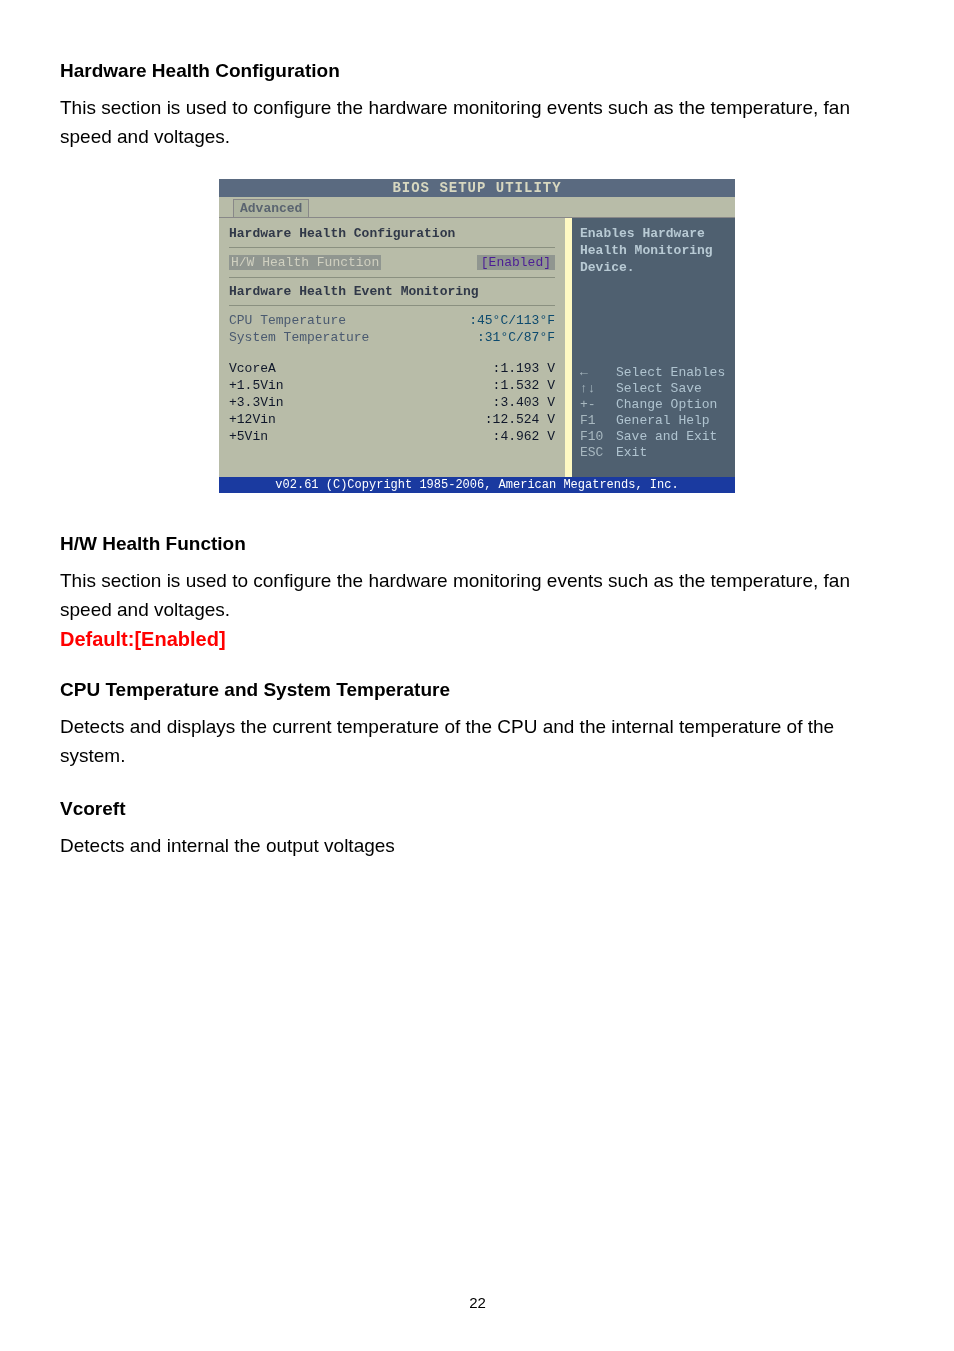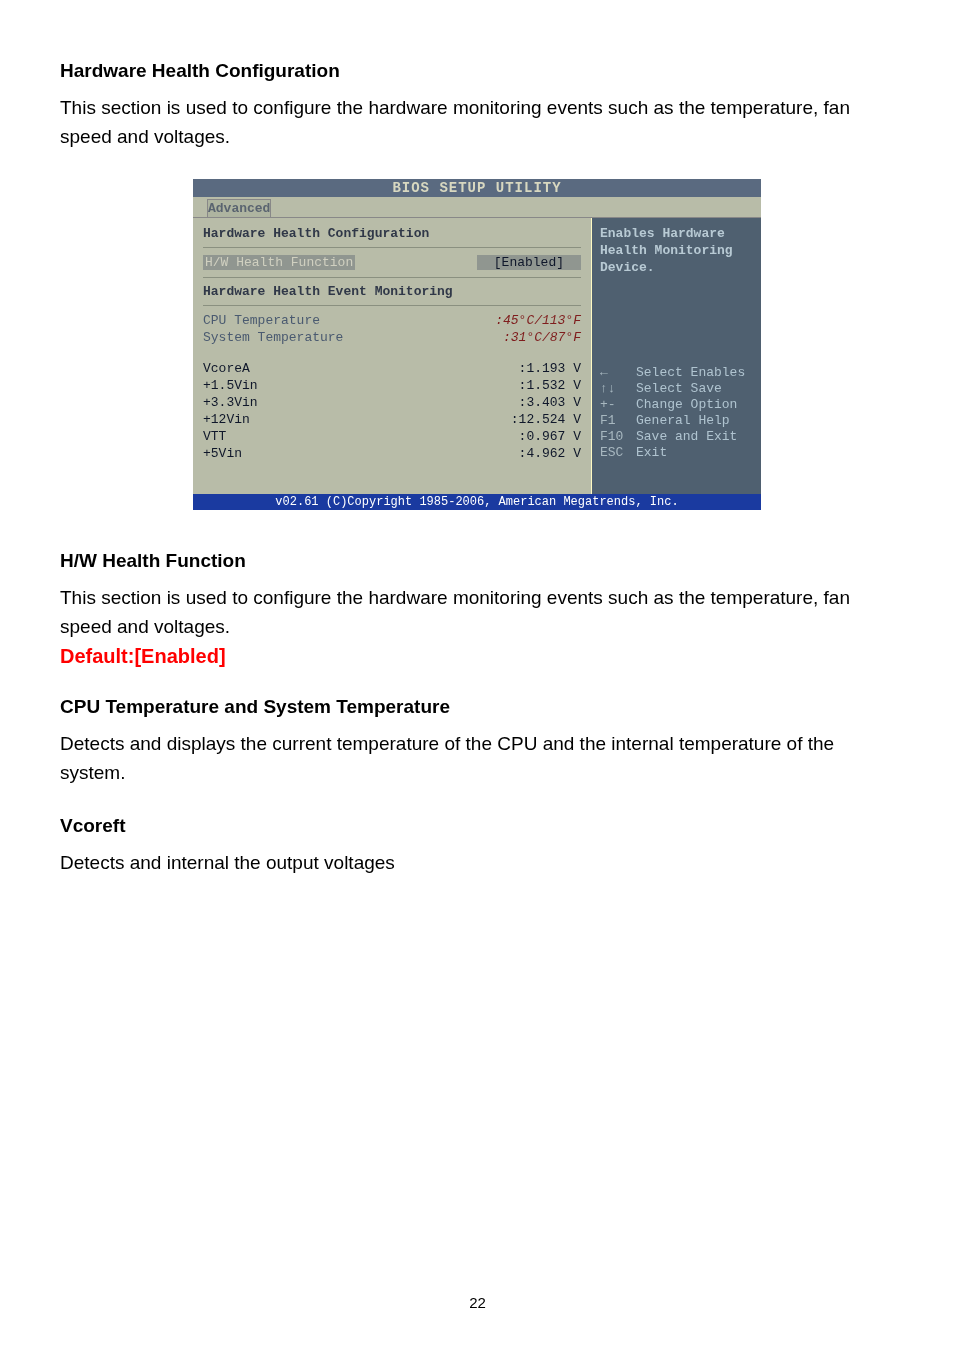--- a/index.html
+++ b/index.html
@@ -34,21 +34,21 @@
       color: #ff0000;
       font-size: 20px;
       font-weight: bold;
     }
     .bios-container {
       display: flex;
       justify-content: center;
       margin: 24px 0 40px 0;
     }
     .bios-outer {
-      width: 568px;
+      width: 516px;
       background: #c0c0b0;
     }
     .bios-title-bar {
       background: #5a6a80;
       color: #d8d8c0;
       text-align: center;
       font-family: "Courier New", monospace;
       font-weight: bold;
       font-size: 14px;
       padding: 1px 0;
@@ -57,21 +57,21 @@
     .bios-tab-row {
       background: #b8bca8;
       padding: 1px 0 0 14px;
     }
     .bios-tab {
       display: inline-block;
       background: #aeb4a0;
       color: #5a6470;
       font-family: "Courier New", monospace;
       font-size: 13px;
-      padding: 1px 0;
+      padding: 1px 6px;
       border: 1px solid #888;
       border-bottom: none;
       font-weight: bold;
     }
     .bios-content {
       display: flex;
       background: #b8bca8;
       border-top: 1px solid #888;
     }
     .bios-left {
@@ -80,51 +80,50 @@
       font-family: "Courier New", monospace;
       font-size: 13px;
     }
     .bios-right {
       width: 170px;
       background: #4f6070;
       color: #c8d0c0;
       padding: 8px 8px;
       font-family: "Courier New", monospace;
       font-size: 13px;
-      border-left: 1px solid #fef9c3;
+      border-left: 7px solid #fef9c3;
     }
     .bios-section-title {
       color: #303848;
       font-weight: bold;
       margin-bottom: 6px;
     }
     .bios-row {
       display: flex;
       justify-content: space-between;
       padding: 1px 0;
     }
     .bios-label {
       color: #4a5a70;
     }
     .bios-label-faint {
       color: #0f172a;
     }
     .bios-value {
-      color: #7f1d1d;
-      font-style: italic;
+      color: #0c4a6e;
     }
     .bios-hr {
       border: none;
       border-top: 1px solid #8a9080;
       margin: 6px 0;
     }
     .bios-selected {
       background: #909690;
-      color: #0f172a;
-      padding: 0 17px;
+      color: #4c1d95;
+      padding: 0 4px;
       display: inline-block;
     }
     .bios-right-title {
       font-weight: bold;
       margin-bottom: 2px;
       color: #b8cad4;
     }
     .bios-nav {
       margin-top: 90px;
     }
@@ -201,24 +200,20 @@
         </div>
         <div class="bios-row">
           <span class="bios-label-faint">+3.3Vin</span>
           <span class="bios-label-faint">:3.403 V</span>
         </div>
         <div class="bios-row">
           <span class="bios-label-faint">+12Vin</span>
           <span class="bios-label-faint">:12.524 V</span>
         </div>
         <div class="bios-row">
-          <span class="bios-label-faint">VTT</span>
-          <span class="bios-label-faint">:0.967 V</span>
-        </div>
-        <div class="bios-row">
           <span class="bios-label-faint">+5Vin</span>
           <span class="bios-label-faint">:4.962 V</span>
         </div>
         <div style="height:24px;"></div>
       </div>
       <div class="bios-right">
         <div class="bios-right-title">Enables Hardware</div>
         <div class="bios-right-title">Health Monitoring</div>
         <div class="bios-right-title">Device.</div>
         <div class="bios-nav">

